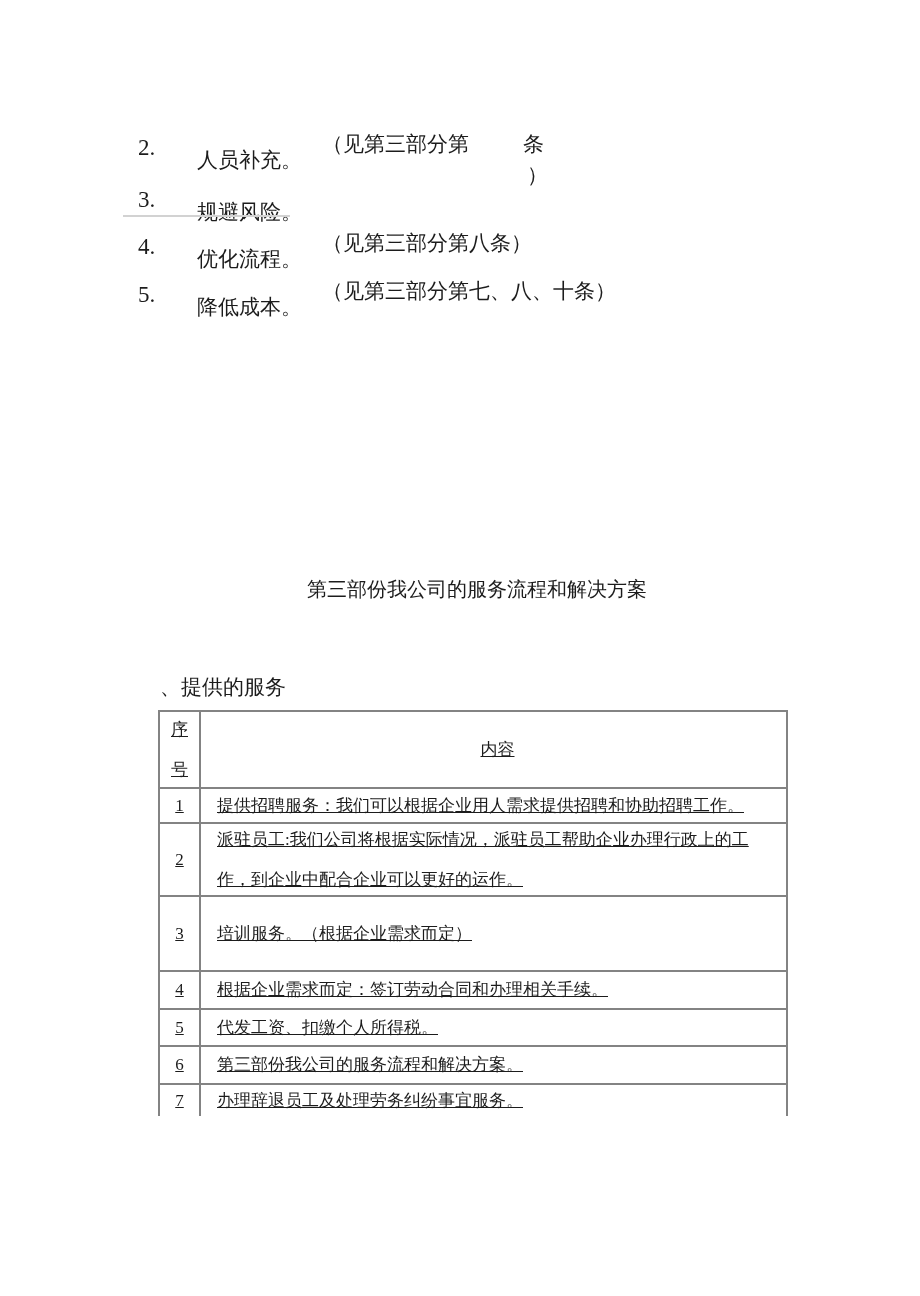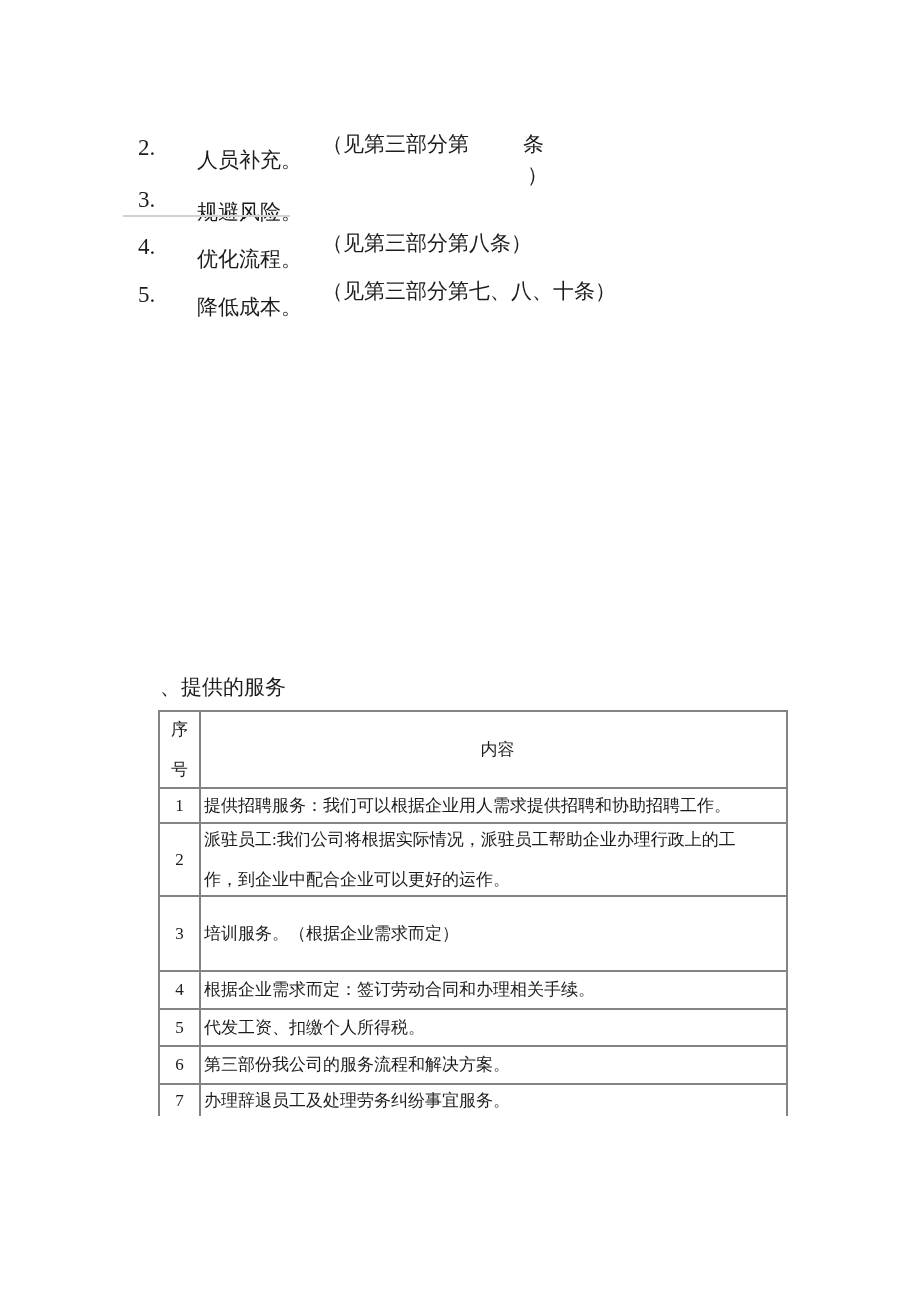--- a/index.html
+++ b/index.html
@@ -35,33 +35,34 @@
     position: absolute; left: 160px; top: 676px;
     font-size: 21px; line-height: 1.1; white-space: nowrap;
   }
 
   
   .svc-table {
     position: absolute; left: 158px; top: 710px; width: 630px; height: 406px;
     border: 2px solid var(--border, #838383);
     border-bottom: none;
     font-size: 17px;
+    text-decoration: underline;
   }
   .t-row { display: flex; border-bottom: 2px solid var(--border, #838383); overflow: visible; }
   .t-row.last { border-bottom: none; }
   .c-no {
     width: 41px; flex: none;
     border-right: 2px solid var(--border, #838383);
     display: flex; align-items: center; justify-content: center;
     text-align: center;
   }
   .c-no .wrap-narrow { display: inline-block; width: 18px; line-height: 40px; word-break: break-all; }
   .c-content {
     flex: 1; display: flex; flex-direction: column; justify-content: center;
-    padding-left: 3px; overflow: visible;
+    padding-left: 16px; overflow: visible;
   }
   .c-content.center { align-items: center; padding-left: 8px; }
   .c-content .line { height: 40px; line-height: 40px; white-space: nowrap; }
   .h-row { height: 77px; }
   .r1 { height: 35px; }
   .r2 { height: 73px; }
   .r3 { height: 75px; }
   .r4 { height: 38px; }
   .r5 { height: 37px; }
   .r6 { height: 38px; }
@@ -92,20 +93,21 @@
     <span class="li-label">优化流程。</span>
     <span class="li-ref">（见第三部分第八条）</span>
   </div>
 
   <div class="list-item" style="top:280px">
     <span class="li-num">5.</span>
     <span class="li-label">降低成本。</span>
     <span class="li-ref">（见第三部分第七、八、十条）</span>
   </div>
 
+  <div class="section-heading">第三部份我公司的服务流程和解决方案</div>
 
   <div class="subsection-heading">、提供的服务</div>
 
   <div class="svc-table">
 
     <div class="t-row h-row">
       <div class="c-no">
         <span class="wrap-narrow">序号</span>
       </div>
       <div class="c-content center">

